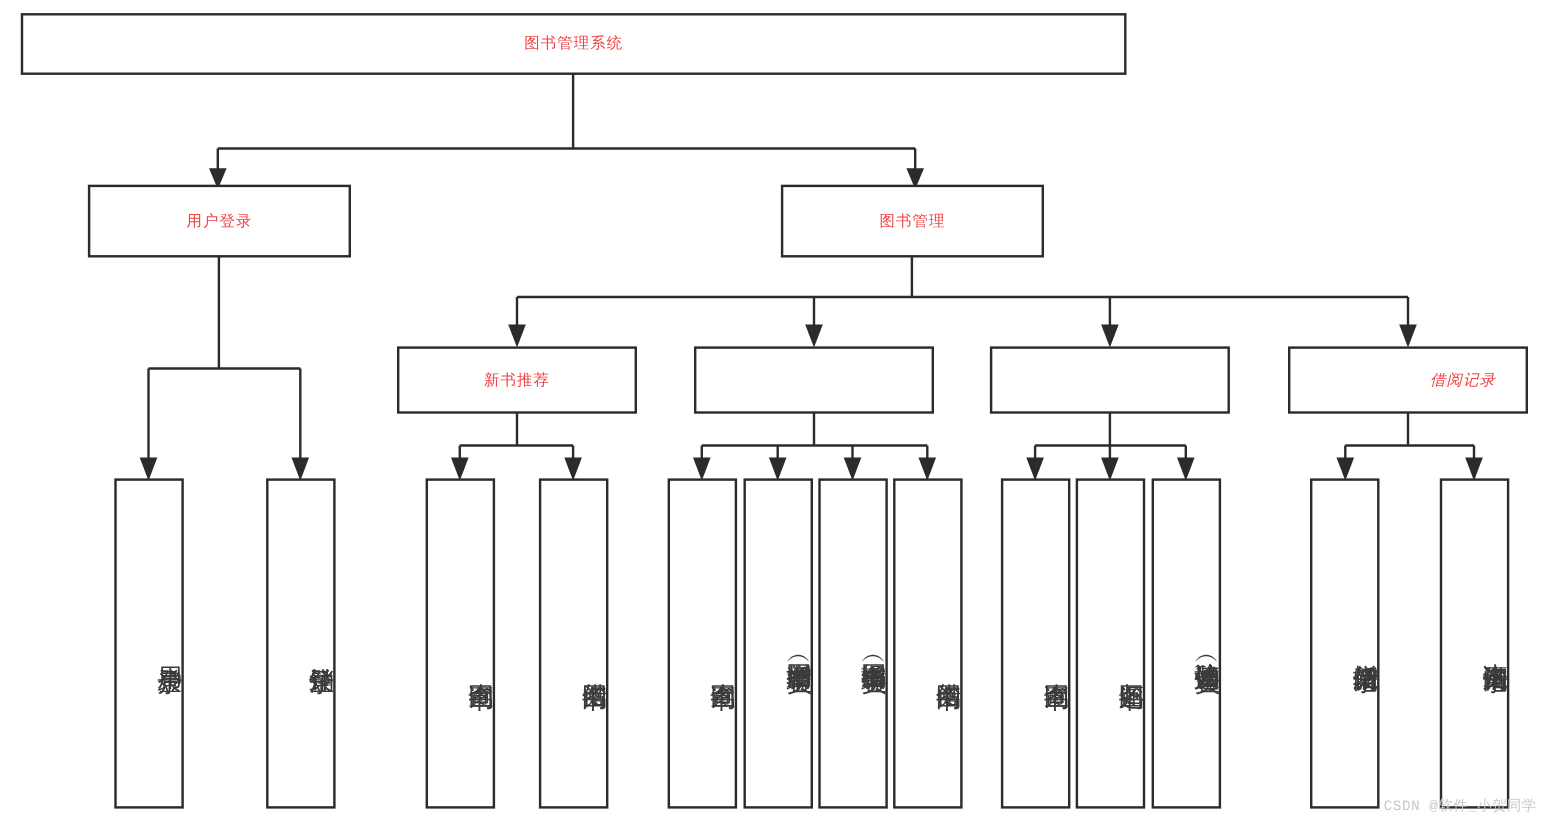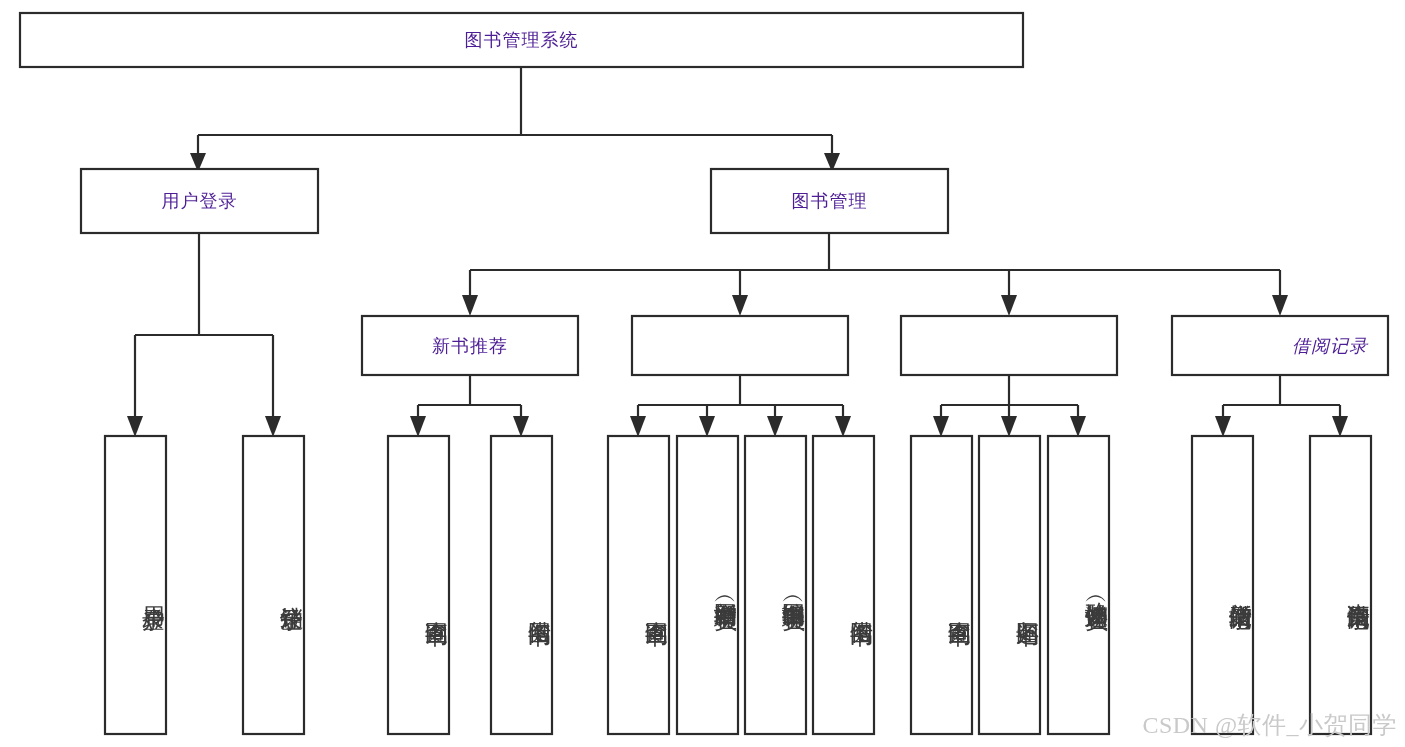--- a/index.html
+++ b/index.html
@@ -37,22 +37,22 @@
     fill: none;
   }
   .arrow-head {
     fill: #2b2b2b;
     stroke: none;
   }
   .watermark {
     position: absolute;
     right: 8px;
     bottom: 6px;
-    font-family: Liberation Serif, serif;
-    font-size: 24px;
+    font-family: Liberation Mono, monospace;
+    font-size: 13px;
     color: #c9c9c9;
     white-space: nowrap;
     letter-spacing: 0.5px;
   }
   .vlabel-wrap {
     position: absolute;
     display: flex;
     align-items: flex-start;
     justify-content: center;
     writing-mode: vertical-rl;
@@ -62,22 +62,22 @@
     color: #3b3b3b;
     letter-spacing: 1px;
     font-family: "DejaVu Sans", "Liberation Sans", sans-serif;
     pointer-events: none;
   }
   .hlabel-wrap {
     position: absolute;
     display: flex;
     align-items: center;
     justify-content: center;
-    font-size: 18px;
-    color: #4c1d95;
+    font-size: 14px;
+    color: #ef4444;
     letter-spacing: 1px;
     font-family: "DejaVu Sans", "Liberation Sans", sans-serif;
     pointer-events: none;
   }
 </style>
 </head>
 <body>
 
 <div id="diagram-root">
 

